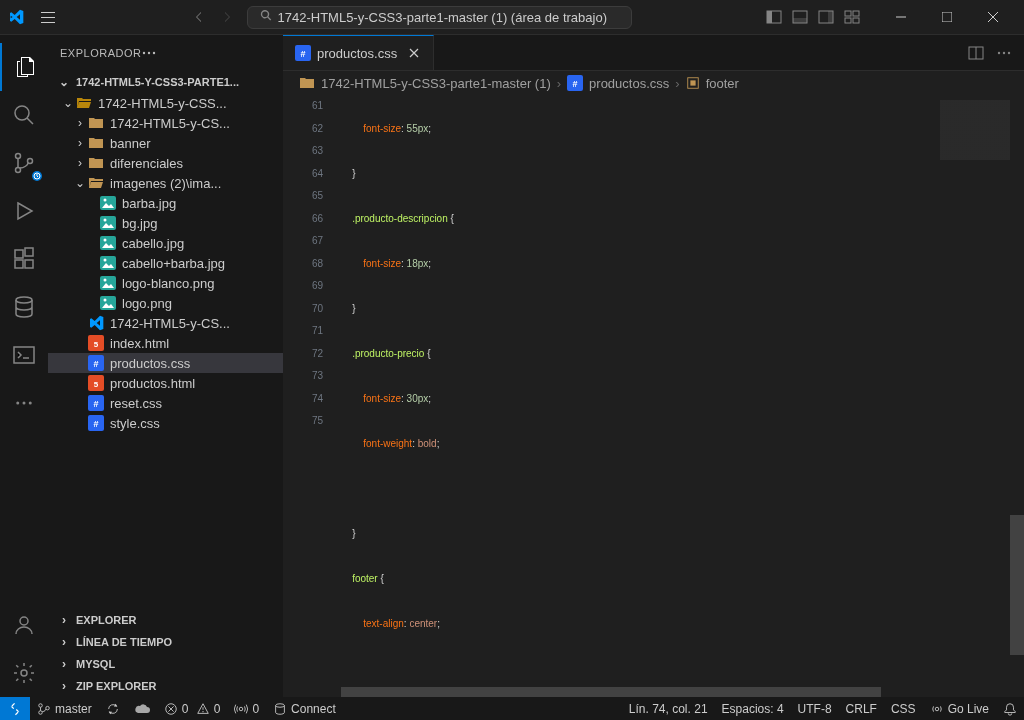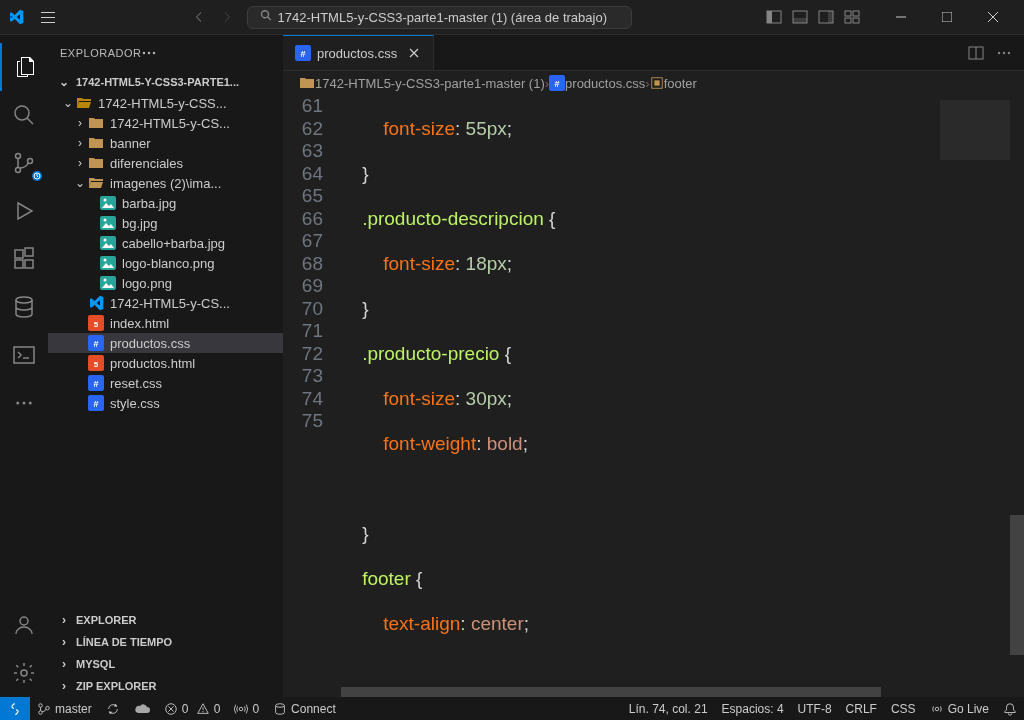--- a/index.html
+++ b/index.html
@@ -37,24 +37,24 @@
 .tree-indent { display: inline-block; }
 .tree-icon { width: 16px; height: 16px; margin-right: 6px; flex-shrink: 0; }
 .chevron { width: 16px; text-align: center; color: #cccccc; font-size: 12px; }
 
 
 .editor-area { flex: 1; display: flex; flex-direction: column; background: #1f1f1f; min-width: 0; }
 .tabs-bar { height: 36px; background: #181818; display: flex; align-items: stretch; border-bottom: 1px solid #2d2d2d; }
 .tab { display: flex; align-items: center; padding: 0 12px; background: #1f1f1f; border-right: 1px solid #2d2d2d; gap: 6px; font-size: 13px; border-top: 1px solid #0078d4; }
 .tab-close { color: #cccccc; margin-left: 4px; }
 .tabs-actions { margin-left: auto; display: flex; align-items: center; gap: 12px; padding-right: 12px; color: #858585; }
-.breadcrumbs { padding: 4px 16px; font-size: 13px; color: #a0a0a0; display: flex; align-items: center; background: #1f1f1f; }
+.breadcrumbs { padding: 4px 16px; font-size: 13px; color: #a0a0a0; display: flex; align-items: center; gap: 6px; background: #1f1f1f; }
 .breadcrumb-sep { color: #666; }
 
-.code-area { flex: 1; display: flex; font-family: 'Consolas', monospace; font-size: 19px; position: relative; overflow: hidden; }
+.code-area { flex: 1; display: flex; font-family: 'Consolas', monospace; font-size: 10px; position: relative; overflow: hidden; }
 .gutter { width: 58px; text-align: right; color: #6e7681; padding-right: 18px; user-select: none; line-height: 22.5px; padding-top: 0; }
 .gutter-line { height: 22.5px; }
 .code { flex: 1; line-height: 22.5px; white-space: pre; color: #d4d4d4; min-width: 0; overflow: hidden; }
 .code-line { height: 22.5px; }
 .tk-sel { color: #bef264; }
 .tk-punc { color: #d4d4d4; }
 .tk-prop { color: #f97316; }
 .tk-val { color: #ce9178; }
 .tk-num { color: #b5cea8; }
 
@@ -313,20 +313,32 @@
           <span class="tree-indent" style="width:36px"></span>
           <span class="chevron"></span>
           <span class="tree-icon">
             <svg width="16" height="16" viewBox="0 0 16 16">
               <rect width="16" height="14" y="1" fill="#26a69a" rx="2"></rect>
               <circle cx="5" cy="5" r="1.5" fill="white"></circle>
               <path fill="white" d="M2 13l4-5 3 3 2-2 3 4z"></path>
             </svg>
           </span>
           <span>bg.jpg</span>
+        </div>
+        <div class="tree-item">
+          <span class="tree-indent" style="width:36px"></span>
+          <span class="chevron"></span>
+          <span class="tree-icon">
+            <svg width="16" height="16" viewBox="0 0 16 16">
+              <rect width="16" height="14" y="1" fill="#26a69a" rx="2"></rect>
+              <circle cx="5" cy="5" r="1.5" fill="white"></circle>
+              <path fill="white" d="M2 13l4-5 3 3 2-2 3 4z"></path>
+            </svg>
+          </span>
+          <span>cabello.jpg</span>
         </div>
         <div class="tree-item">
           <span class="tree-indent" style="width:36px"></span>
           <span class="chevron"></span>
           <span class="tree-icon">
             <svg width="16" height="16" viewBox="0 0 16 16">
               <rect width="16" height="14" y="1" fill="#26a69a" rx="2"></rect>
               <circle cx="5" cy="5" r="1.5" fill="white"></circle>
               <path fill="white" d="M2 13l4-5 3 3 2-2 3 4z"></path>
             </svg>

